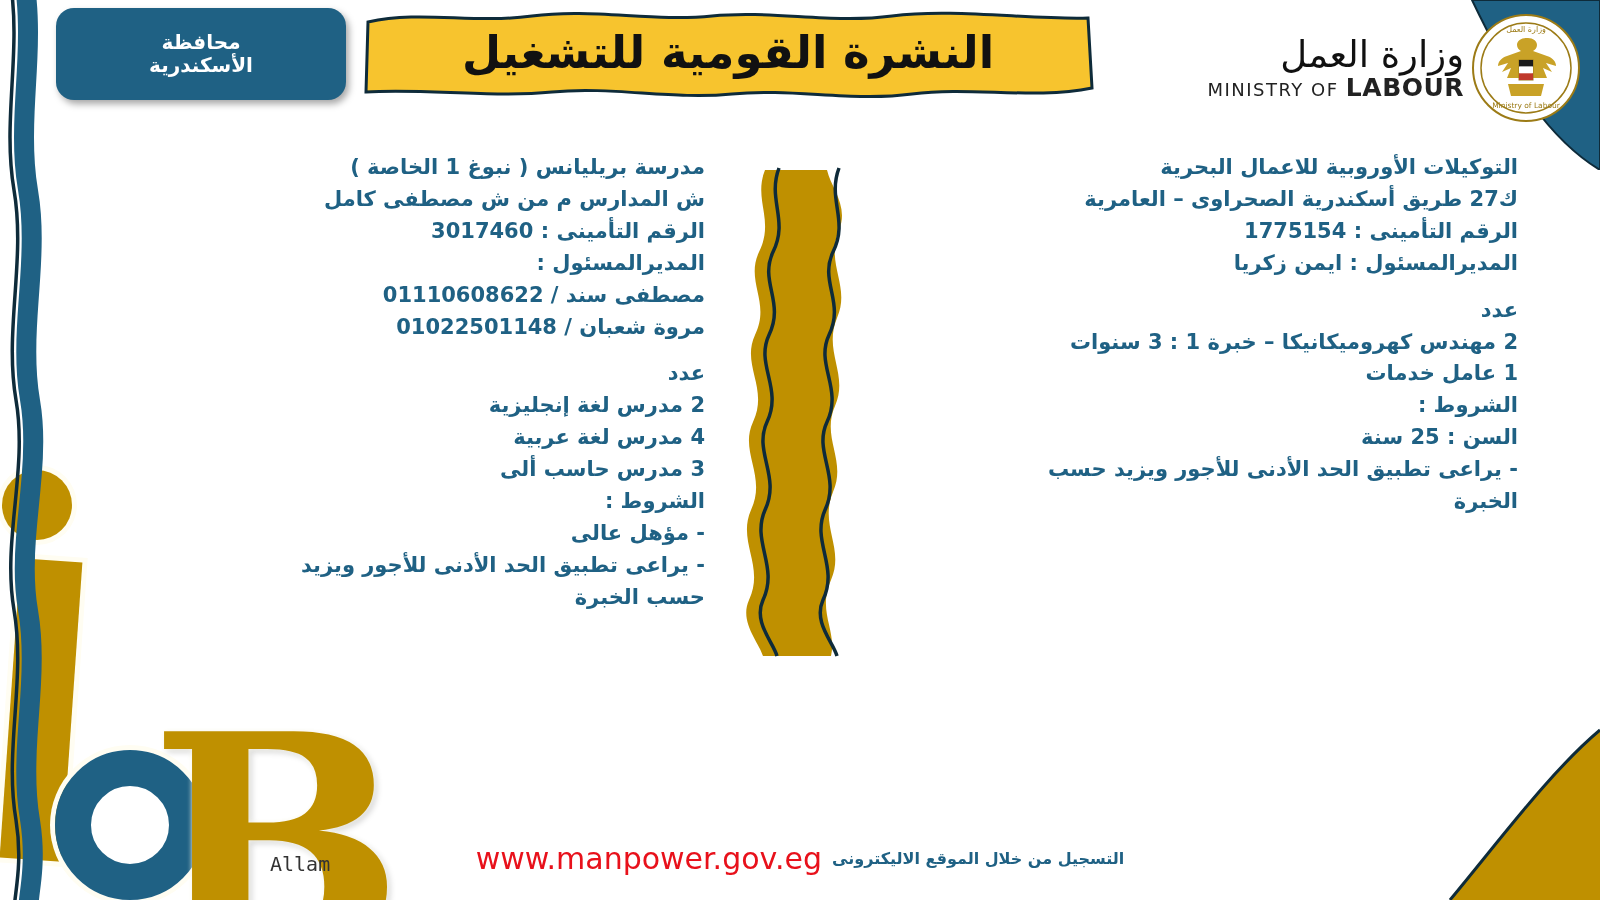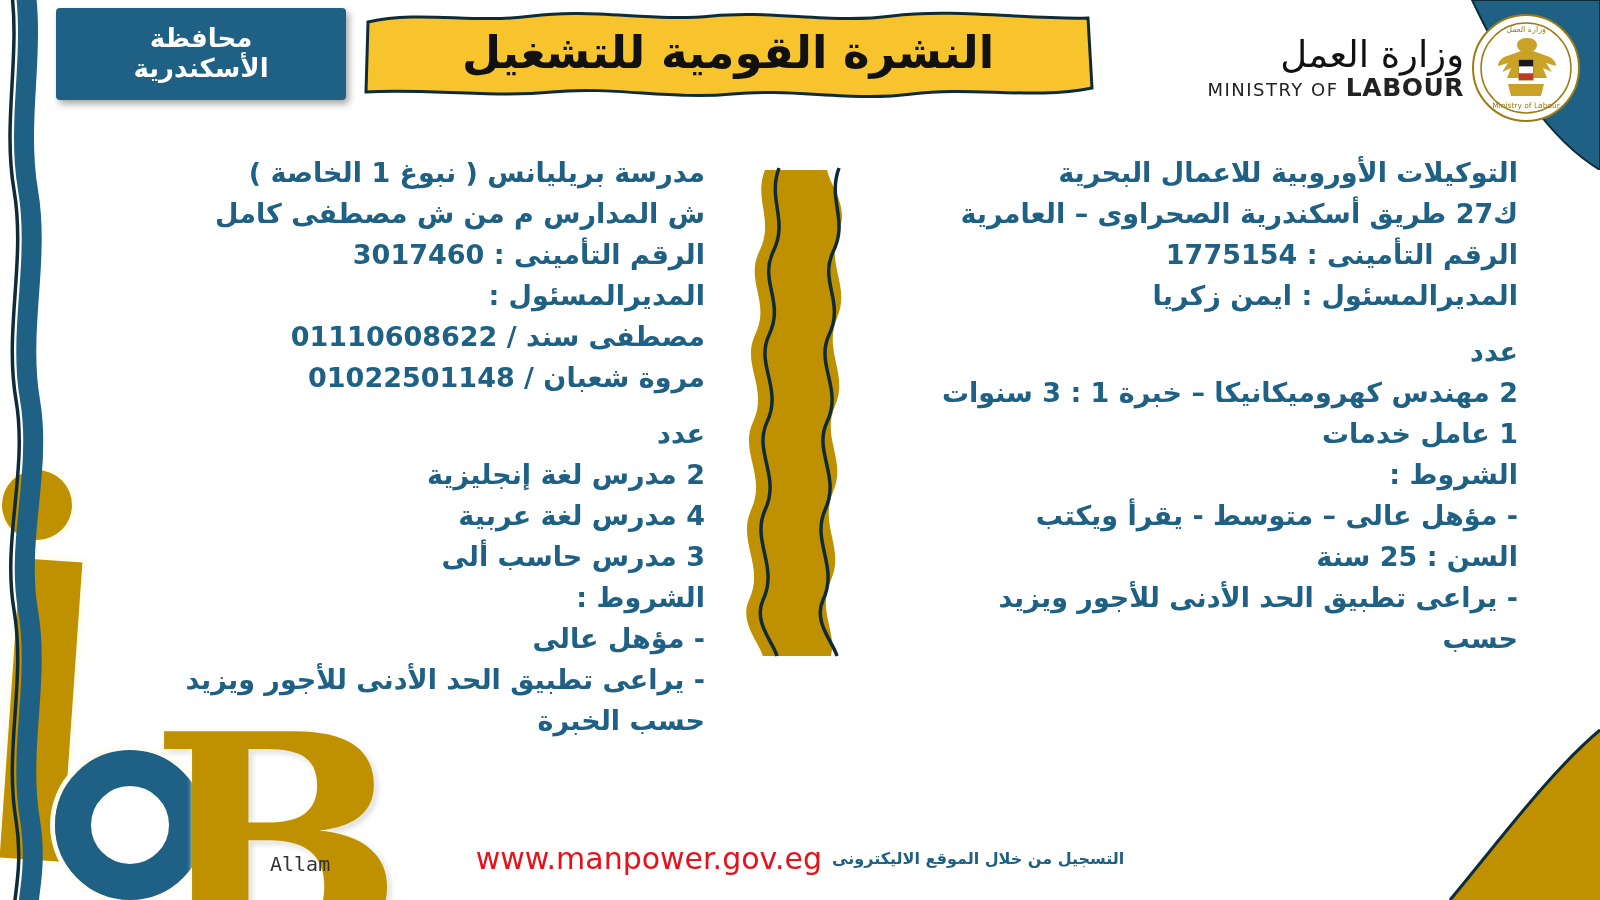--- a/index.html
+++ b/index.html
@@ -26,43 +26,43 @@
            transform:rotate(4deg);box-shadow:0 0 0 5px #fffdf2;}
   .wm-c{left:55px;top:750px;width:150px;height:150px;border-radius:50%;
         border:36px solid #1F6184;box-sizing:border-box;box-shadow:0 0 0 5px #fffdf2;}
   .wm-b{left:150px;top:730px;font-size:300px;line-height:230px;color:#BF9000;
         font-weight:700;font-family:"DejaVu Serif",serif;
         text-shadow:0 0 5px #fffdf2,3px 3px 6px rgba(0,0,0,.18);}
 
   
   .gov-badge{
     position:absolute;left:56px;top:8px;width:290px;height:92px;
-    background:#1F6184;border-radius:4px;color:#fff;
+    background:#1F6184;border-radius:18px;color:#fff;
     display:flex;flex-direction:column;align-items:center;justify-content:center;
-    font-size:26px;font-weight:700;line-height:1.14;direction:rtl;
+    font-size:20px;font-weight:700;line-height:1.14;direction:rtl;
     box-shadow:3px 4px 7px rgba(0,0,0,.35);z-index:5;
   }
   .title-wrap{position:absolute;left:352px;top:8px;width:752px;height:92px;z-index:5;}
   .title-blob{position:absolute;inset:0;}
   .title-text{
     position:absolute;inset:0;display:flex;align-items:center;justify-content:center;
     font-size:45px;font-weight:700;color:#111;direction:rtl;letter-spacing:1px;
     padding-bottom:4px;box-sizing:border-box;
   }
   .logo{position:absolute;right:18px;top:8px;height:120px;display:flex;
         align-items:center;gap:6px;z-index:6;}
   .logo-text{display:flex;flex-direction:column;align-items:flex-end;line-height:1;}
   .logo-ar{font-size:37px;color:#111;direction:rtl;font-weight:400;
            font-family:"DejaVu Sans","Liberation Sans",sans-serif;}
   .logo-en{font-size:18px;color:#222;letter-spacing:1.5px;margin-top:2px;}
   .logo-en b{font-size:25px;letter-spacing:0.5px;}
 
   
   .col{position:absolute;direction:rtl;text-align:right;color:#1F6184;
-       font-weight:700;font-size:27px;line-height:1.52;z-index:4;}
+       font-weight:700;font-size:21px;line-height:1.52;z-index:4;}
   .col-right{right:82px;top:152px;width:600px;}
   .col-left{left:160px;top:152px;width:545px;}
   .col p{margin:0;}
   .gap{height:15px;}
 
   
   .footer{position:absolute;left:0;right:0;bottom:24px;
           display:flex;align-items:center;justify-content:center;gap:10px;
           direction:rtl;z-index:6;}
   .footer-ar{font-size:16px;font-weight:700;color:#1F6184;}
@@ -149,23 +149,23 @@
   <div class="col col-right">
     <p>التوكيلات الأوروبية للاعمال البحرية</p>
     <p>ك27 طريق أسكندرية الصحراوى – العامرية</p>
     <p>الرقم التأمينى : 1775154</p>
     <p>المديرالمسئول : ايمن زكريا</p>
     <div class="gap"></div>
     <p>عدد</p>
     <p>2 مهندس كهروميكانيكا – خبرة 1 : 3 سنوات</p>
     <p>1 عامل خدمات</p>
     <p>الشروط :</p>
-    <p>-  مؤهل عالى – متوسط   - يقرأ ويكتب</p>
     <p>السن : 25 سنة</p>
     <p>- يراعى تطبيق الحد الأدنى للأجور ويزيد حسب</p>
+    <p>الخبرة</p>
   </div>
 
   <div class="col col-left">
     <p>مدرسة بريليانس ( نبوغ 1 الخاصة )</p>
     <p>ش المدارس م من ش مصطفى كامل</p>
     <p>الرقم التأمينى : 3017460</p>
     <p>المديرالمسئول :</p>
     <p>مصطفى سند / 01110608622</p>
     <p>مروة شعبان / 01022501148</p>
     <div class="gap"></div>

